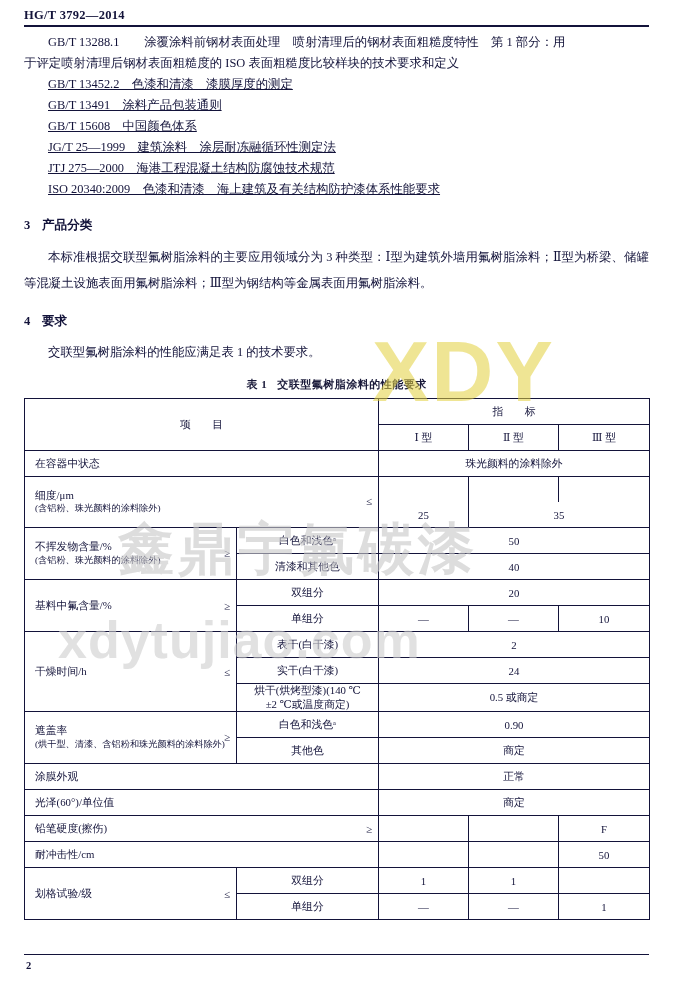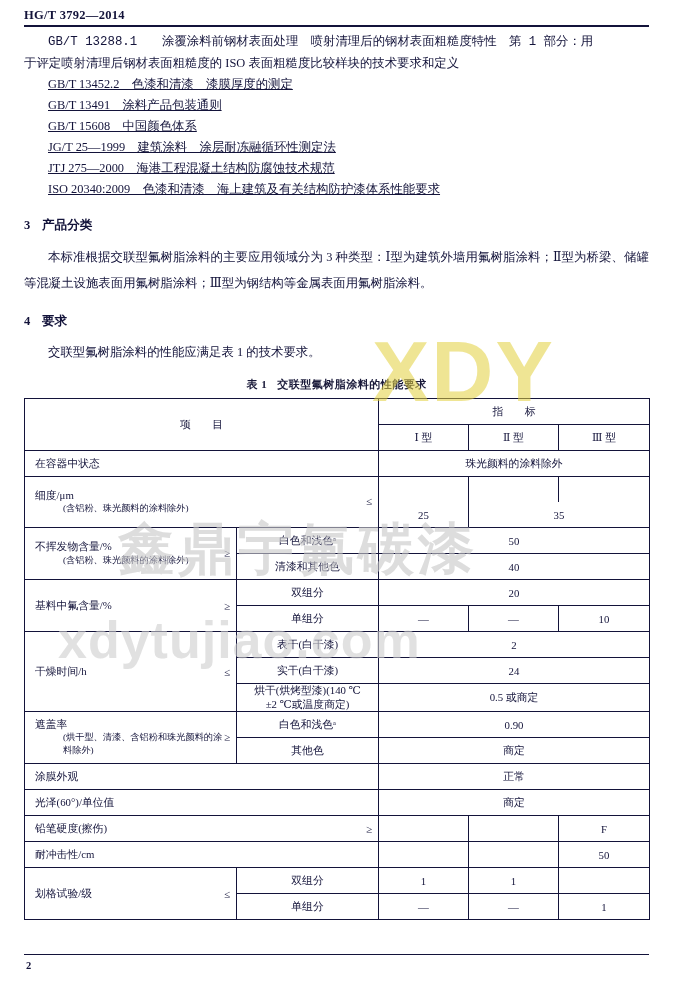--- a/index.html
+++ b/index.html
@@ -50,21 +50,20 @@
     font-size: 12.4px;
     line-height: 21px;
     color: #13133a;
   }
   .ref-line {
     text-indent: 24px;
     text-decoration: underline;
   }
   .ref-wrap {
     text-indent: 24px;
-    font-family: Liberation Mono, monospace;
   }
   .clause-head {
     margin-top: 15px;
     font-size: 12.6px;
     font-weight: bold;
   }
   .clause-head .num {
     display: inline-block;
     width: 18px;
   }
@@ -113,21 +112,20 @@
     position: absolute;
     right: 6px;
     top: 50%;
     transform: translateY(-50%);
     font-size: 11px;
   }
   .sub {
     font-size: 9.2px;
     line-height: 13px;
     display: block;
-    margin-left: 28px;
   }
   .two-line {
     line-height: 13.5px;
     padding-top: 2px;
     padding-bottom: 2px;
   }
   
   .wm {
     position: absolute;
     pointer-events: none;

